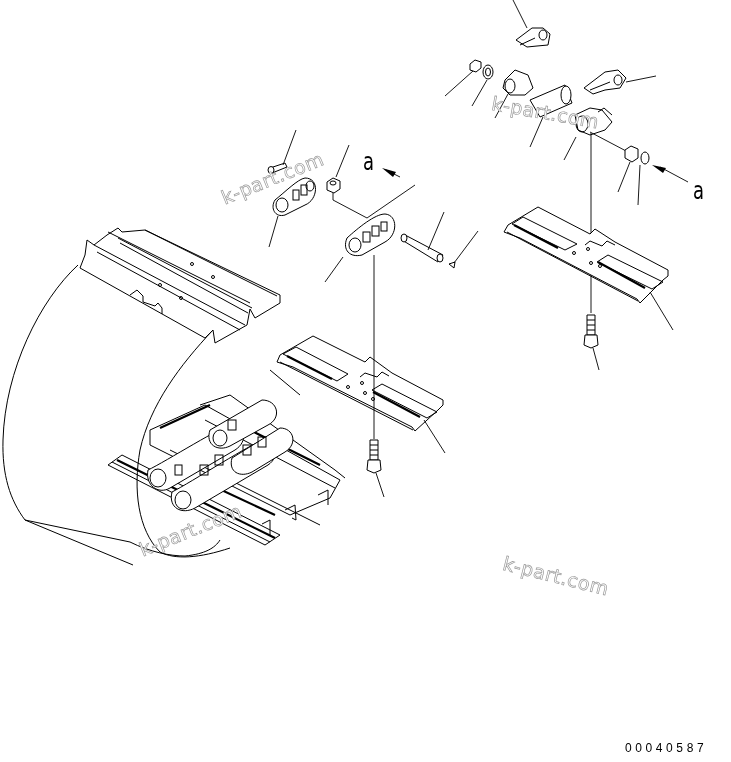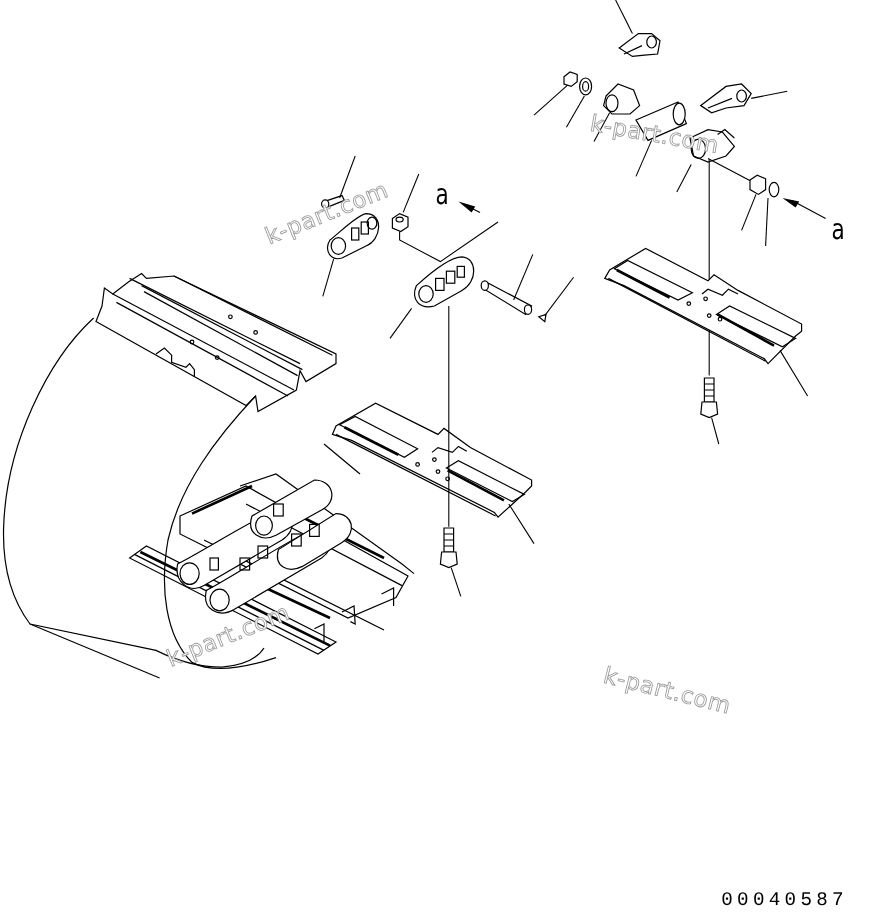--- a/index.html
+++ b/index.html
@@ -4,21 +4,21 @@
 <style>
   html, body { margin: 0; padding: 0; background: #ffffff; }
   body { width: 731px; height: 762px; position: relative; overflow: hidden; font-family: "Liberation Sans", sans-serif; }
   #diagram { position: absolute; left: 0; top: 0; width: 731px; height: 762px; }
   .ln { stroke: #000; stroke-width: 1; fill: none; }
   .thick { stroke: #000; stroke-width: 2.2; fill: none; }
   .part { stroke: #000; stroke-width: 1; fill: #fff; }
   .lead { stroke: #000; stroke-width: 0.9; fill: none; }
   .view-label { position: absolute; font-family: "DejaVu Sans", sans-serif; font-size: 24px; color: #000; line-height: 1; transform: scaleX(0.75); transform-origin: left top; }
   .watermark { position: absolute; font-family: "DejaVu Sans", sans-serif; font-size: 19px; color: #fff; -webkit-text-stroke: 0.7px #9a9a9a; letter-spacing: 0.5px; white-space: nowrap; transform-origin: left top; }
-  .drawing-no { position: absolute; left: 601px; top: 741px; font-family: Liberation Mono, monospace; font-size: 16px; letter-spacing: 3.6px; color: #000; }
+  .drawing-no { position: absolute; left: 625px; top: 741px; font-family: Liberation Sans, sans-serif; font-size: 12px; letter-spacing: 3.6px; color: #000; }
 </style>
 </head>
 <body>
 
 <svg id="diagram" viewBox="0 0 731 762" xmlns="http://www.w3.org/2000/svg">
 
   <g>
 
     <path class="ln" d="M78,265 C40,300 5,370 3,440 C2,475 10,500 25,520 L130,542 C150,552 170,556 185,556 C205,554 215,548 220,540"></path>
     <path class="ln" d="M25,520 L133,565"></path>

